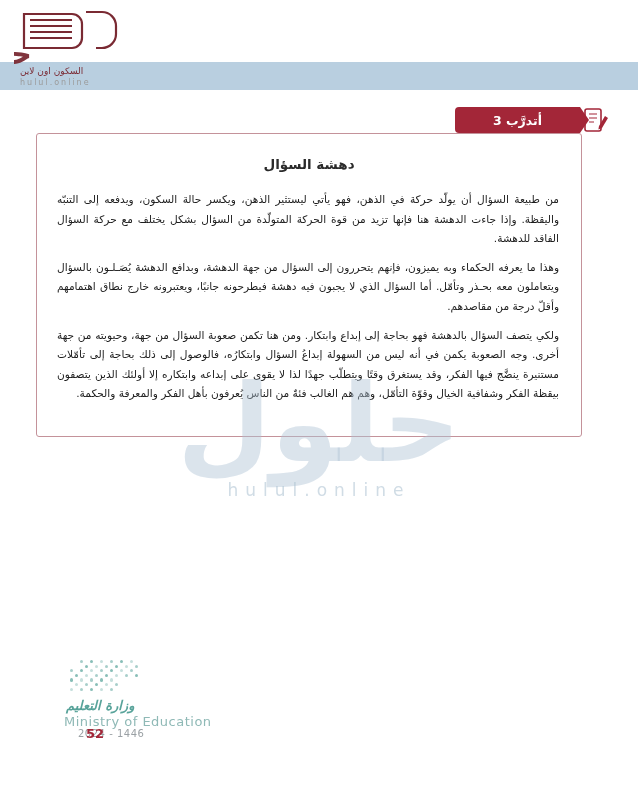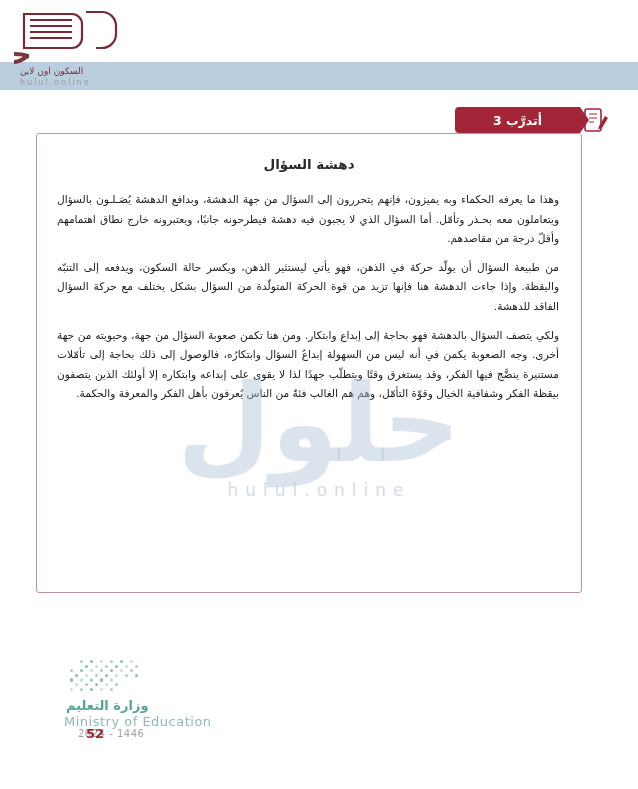--- a/index.html
+++ b/index.html
@@ -90,21 +90,21 @@
     width: 26px;
     height: 28px;
   }
 
   
   .box {
     position: absolute;
     top: 133px;
     left: 36px;
     width: 546px;
-    height: 460px;
+    height: 304px;
     border: 1.5px solid #c4929a;
     border-radius: 3px;
     background: transparent;
     box-sizing: border-box;
   }
   .box-title {
     position: absolute;
     top: 22px;
     left: 0;
     width: 100%;
@@ -183,20 +183,21 @@
     border-radius: 50%;
     background: #58a39a;
   }
   .min-ar {
     position: absolute;
     top: 38px; left: 18px;
     font-size: 13px;
     color: #58a39a;
     letter-spacing: 2px;
     font-weight: bold;
+    font-style: italic;
   }
   .min-en {
     position: absolute;
     top: 54px; left: 16px;
     font-size: 13px;
     color: #8fb9b6;
     letter-spacing: 0.5px;
     direction: ltr;
   }
   .year {
@@ -243,22 +244,22 @@
 </div>
 <svg class="tab-icon" viewBox="0 0 26 28">
   <rect x="3" y="3" width="16" height="22" rx="2" fill="none" stroke="#a32638" stroke-width="1.6"></rect>
   <path d="M7 8 h8 M7 12 h8 M7 16 h5" stroke="#a32638" stroke-width="1.2" fill="none"></path>
   <path d="M17 20 l6 -10 l3 2 l-6 10 l-3.6 1.4 z" fill="#a32638"></path>
 </svg>
 
 <div class="box">
   <div class="box-title">دهشة السؤال</div>
   <div class="body-text">
+    <p>من طبيعة السؤال أن يولّد حركة في الذهن، فهو يأتي ليستثير الذهن، ويكسر حالة السكون، ويدفعه إلى التنبّه واليقظة. وإذا جاءت الدهشة هنا فإنها تزيد من قوة الحركة المتولّدة من السؤال بشكل يختلف مع حركة السؤال الفاقد للدهشة.</p>
     <p>وهذا ما يعرفه الحكماء وبه يميزون، فإنهم يتحررون إلى السؤال من جهة الدهشة، وبدافع الدهشة يُصَـلـون بالسؤال ويتعاملون معه بحـذر وتأمّل. أما السؤال الذي لا يجبون فيه دهشة فيطرحونه جانبًا، ويعتبرونه خارج نطاق اهتمامهم وأقلّ درجة من مقاصدهم.</p>
-    <p>من طبيعة السؤال أن يولّد حركة في الذهن، فهو يأتي ليستثير الذهن، ويكسر حالة السكون، ويدفعه إلى التنبّه واليقظة. وإذا جاءت الدهشة هنا فإنها تزيد من قوة الحركة المتولّدة من السؤال بشكل يختلف مع حركة السؤال الفاقد للدهشة.</p>
     <p>ولكي يتصف السؤال بالدهشة فهو بحاجة إلى إبداع وابتكار. ومن هنا تكمن صعوبة السؤال من جهة، وحيويته من جهة أخرى. وجه الصعوبة يكمن في أنه ليس من السهولة إبداعُ السؤال وابتكارُه، فالوصول إلى ذلك بحاجة إلى تأمّلات مستنيرة ينضَّج فيها الفكر، وقد يستغرق وقتًا ويتطلّب جهدًا لذا لا يقوى على إبداعه وابتكاره إلا أولئك الذين يتصفون بيقظة الفكر وشفافية الخيال وقوّة التأمّل، وهم هم الغالب فئةٌ من الناس يُعرفون بأهل الفكر والمعرفة والحكمة.</p>
   </div>
 </div>
 
 <div class="wm">
   <div class="wm-main">حلول</div>
   <div class="wm-sub">hulul.online</div>
 </div>
 
 <div class="footer">

